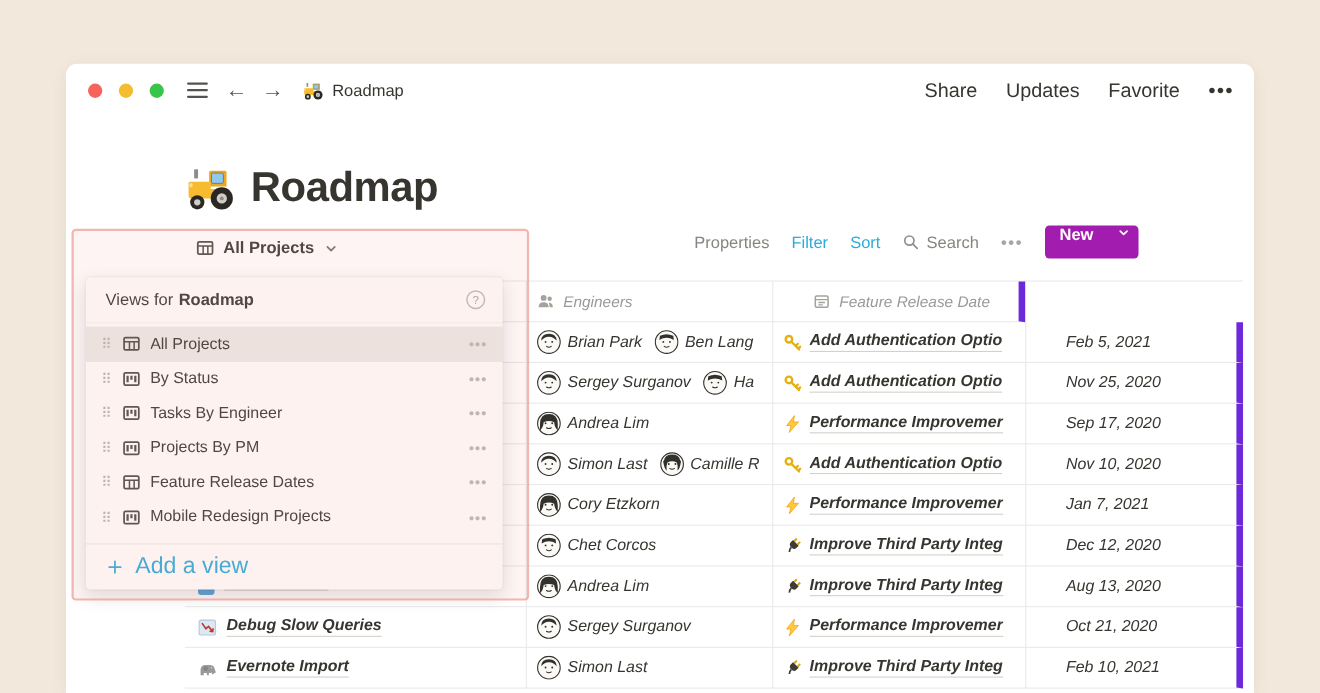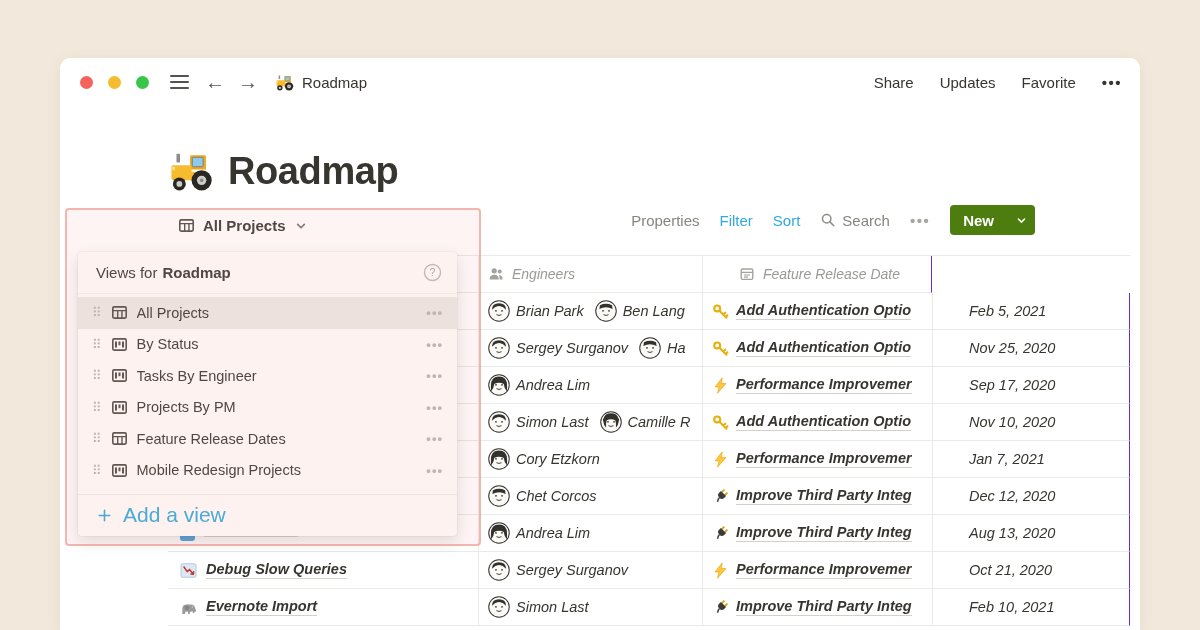--- a/index.html
+++ b/index.html
@@ -12,52 +12,52 @@
   
   .titlebar { position:absolute; left:0; top:0; right:0; height:48px; display:flex; align-items:center; padding:0 18px 0 20px; }
   .tl { width:13px; height:13px; border-radius:50%; margin-right:15px; }
   .tl.red{ background:#F6635C; } .tl.yellow{ background:#F4BD2F; } .tl.green{ background:#37C649; }
   .hamburger { margin-left:6px; display:flex; flex-direction:column; gap:3.5px; cursor:pointer; }
   .hamburger i { display:block; width:19px; height:2.2px; background:#55534F; border-radius:1px; }
   .nav-arrow { margin-left:16px; font-size:20px; color:#55534F; line-height:1; cursor:pointer; }
   .nav-arrow + .nav-arrow { margin-left:13px; }
   .doc-crumb { margin-left:18px; display:flex; align-items:center; gap:7px; font-size:15px; }
   .doc-crumb .icn { width:19px; height:19px; }
-  .tb-right { margin-left:auto; display:flex; align-items:center; gap:26px; font-size:15px; }
+  .tb-right { margin-left:auto; display:flex; align-items:center; gap:26px; font-size:18px; }
   .tb-right .dots { letter-spacing:1.5px; font-weight:700; color:#37352F; }
   .icn { display:inline-flex; } .icn svg{ width:100%; height:100%; display:block; }
 
   
   .page-head { position:absolute; left:110px; top:84px; height:58px; display:flex; align-items:center; gap:12px; }
   .page-emoji { width:46px; height:46px; }
   .page-title { font-size:38px; font-weight:700; letter-spacing:-0.4px; color:#37352F; }
 
   
   .view-selector { position:absolute; left:118px; top:159px; display:flex; align-items:center; gap:8px;
                    font-size:15px; font-weight:700; cursor:pointer; }
   .view-selector .icn { width:17px; height:17px; }
   .view-selector .chev { width:14px; height:14px; color:#73716D; }
   .toolbar { position:absolute; top:147px; right:105px; display:flex; align-items:center; gap:20px; font-size:15px; }
   .tb-gray { color:#87857F; cursor:pointer; }
   .tb-blue { color:#2EAADC; cursor:pointer; }
   .search-group { display:flex; align-items:center; gap:6px; color:#87857F; cursor:pointer; }
   .search-group .icn { width:16px; height:16px; }
   .toolbar .dots { color:#A8A6A2; letter-spacing:1.5px; font-weight:700; cursor:pointer; }
-  .new-btn { display:flex; align-items:center; height:30px; border-radius:4px; overflow:hidden; background:#4d7c0f; cursor:pointer; }
+  .new-btn { display:flex; align-items:flex-start; height:30px; border-radius:4px; overflow:hidden; background:#a21caf; cursor:pointer; }
   .new-btn .label { display:flex; align-items:center; padding:0 13px; color:#fff; font-weight:700; font-size:15px; }
   .new-btn .split { width:1px; background:#1E96CE; }
   .new-btn .chevpart { display:flex; align-items:center; justify-content:center; width:27px; color:#fff; }
   .new-btn .chevpart .icn { width:13px; height:13px; }
 
   
   .db-table { position:absolute; left:108px; top:197px; width:962px; z-index:1; border-top:1px solid #E9E9E7; }
   .t-row { display:grid; grid-template-columns:310px 224px 230px 198px; height:37px; }
   .t-cell { border-bottom:1px solid #E9E9E7; display:flex; align-items:center; padding:0 9px; overflow:hidden; white-space:nowrap; font-size:14.5px;font-style:italic; }
   .c-eng,.c-epic,.c-date { border-left:1px solid #E9E9E7; }
-  .c-date { border-right:1px solid #6d28d9;padding-left:36px; }
+  .c-date { border-right:6px solid #6d28d9;padding-left:36px; }
   .t-head .t-cell { color:#9B9995; font-size:14px; gap:8px; }
   .t-head .icn { width:16px; height:16px; }
   .c-name { padding-left:12px; gap:9px; }
   .name-link { font-weight:700; border-bottom:1.5px solid #D4D1CB; padding-bottom:0.5px; cursor:pointer; }
   .c-name .icn, .c-epic .icn { width:17px; height:17px; flex:0 0 auto; }
   .person { display:inline-flex; align-items:center; gap:6px; margin-right:11px; }
   .avatar { width:22px; height:22px; flex:0 0 auto; }
   .avatar svg { width:100%; height:100%; display:block; }
   .epic-link { font-weight:700; border-bottom:1.5px solid #D4D1CB; padding-bottom:0.5px; cursor:pointer; overflow:hidden; }
   .artifact { display:flex; align-items:center; gap:8px; }

